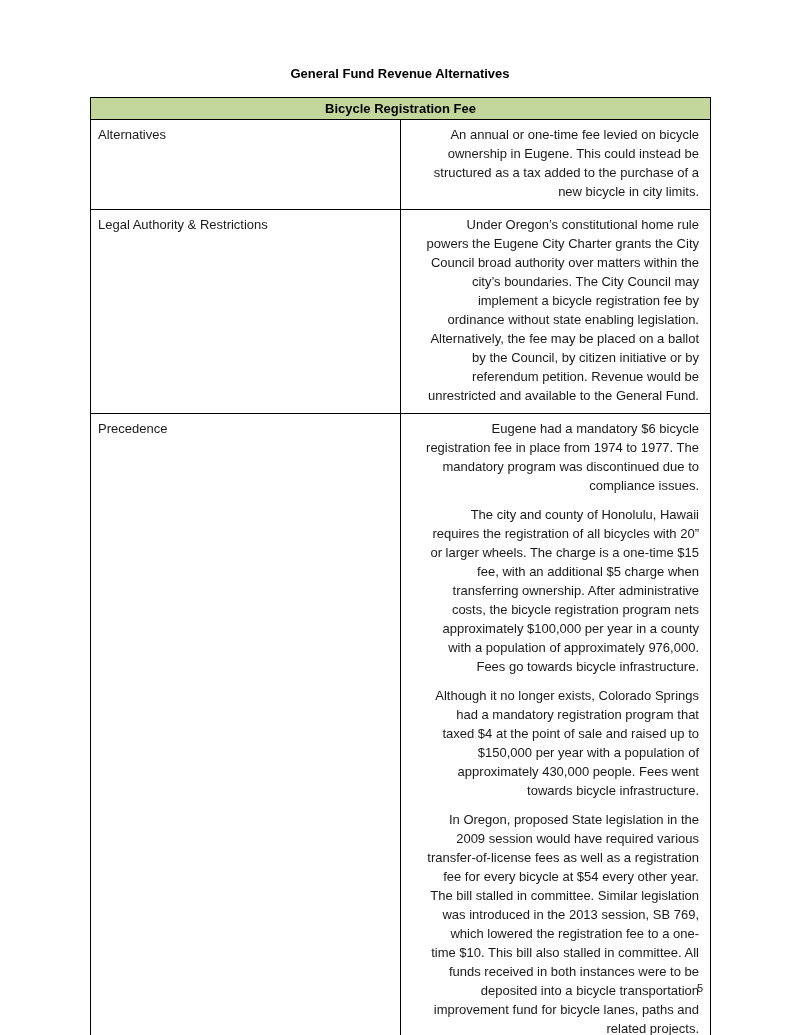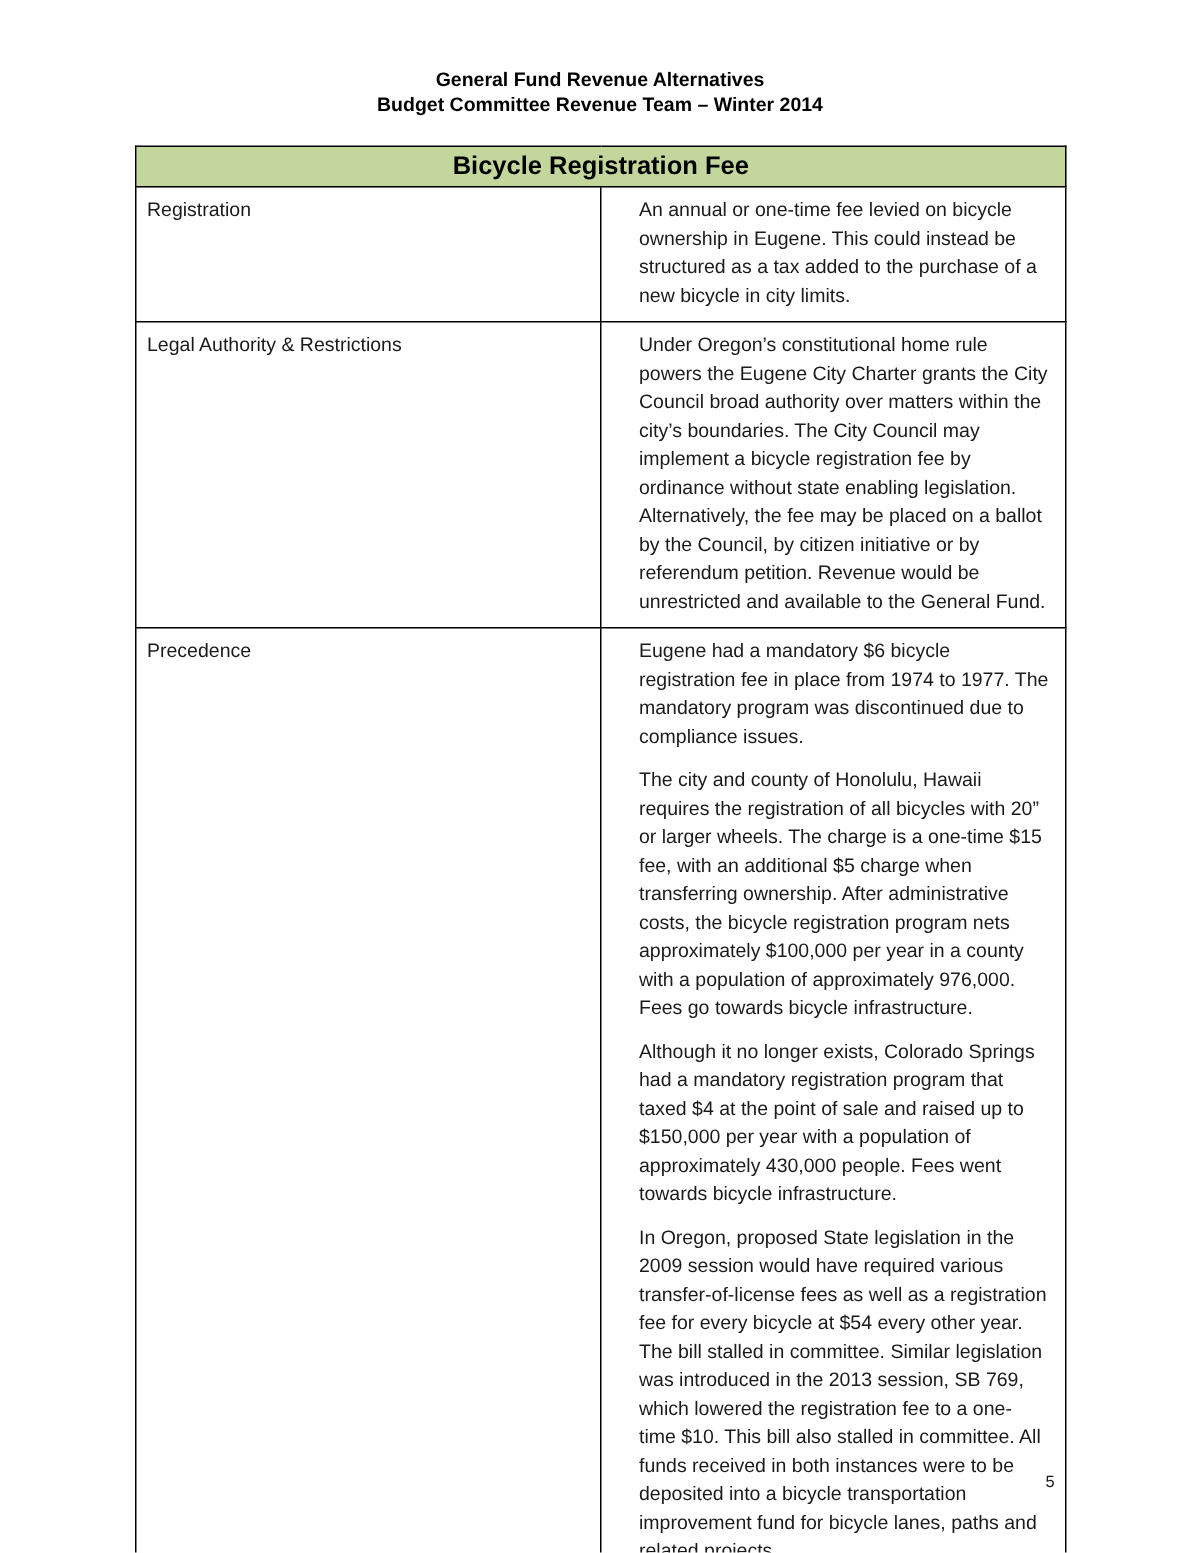--- a/index.html
+++ b/index.html
@@ -9,57 +9,58 @@
   }
   body {
     width: 800px;
     height: 1035px;
     position: relative;
     font-family: "Liberation Sans", sans-serif;
     color: #1a1a1a;
     overflow: hidden;
   }
   .doc-header {
-    padding-top: 44px;
+    padding-top: 65px;
     text-align: center;
     font-weight: bold;
     font-size: 13px;
     line-height: 17px;
     color: #000000;
   }
   .fee-table {
     position: absolute;
     left: 90px;
     top: 97px;
     width: 621px;
     border-collapse: collapse;
     table-layout: fixed;
   }
   .fee-table th {
     border: 1px solid #000000;
-    font-size: 17px;
+    font-size: 13px;
     font-weight: bold;
     text-align: center;
     padding: 3px 4px;
     color: #000000;
     margin-top: 24px;
   }
   .fee-table td {
     border: 1px solid #000000;
     vertical-align: top;
     font-size: 13px;
     line-height: 19px;
     padding: 5px 7px 8px 7px;
   }
   .fee-table td.label-cell {
     width: 166px;
   }
   .fee-table td.content-cell {
     padding-left: 25px;
     padding-right: 11px;
+    text-align: right;
   }
   .fee-table tbody tr:nth-child(1) td { height: 55px; }
   .fee-table tbody tr:nth-child(2) td { height: 122px; margin-top: 36px; }
   .fee-table tbody tr:nth-child(3) td { height: 544px; }
   .content-cell p {
     margin: 0 0 10px 0;
   }
   .content-cell p:last-child {
     margin-bottom: 0;
   }
@@ -73,32 +74,31 @@
     color: #1a1a1a;
   }
 </style>
 </head>
 <body>
 
 <div class="page">
 
   <div class="doc-header">
     <div>General Fund Revenue Alternatives</div>
-    <div>Budget Committee Revenue Team – Winter 2014</div>
   </div>
 
   <table class="fee-table">
     <thead>
       <tr>
         <th colspan="2" style="background-color: rgb(195, 214, 155);">Bicycle Registration Fee</th>
       </tr>
     </thead>
     <tbody>
   <tr>
-    <td class="label-cell">Registration</td>
+    <td class="label-cell">Alternatives</td>
     <td class="content-cell">
             <p>An annual or one-time fee levied on bicycle ownership in Eugene. This could instead be structured as a tax added to the purchase of a new bicycle in city limits.</p>
           </td>
   </tr>
 
   <tr>
     <td class="label-cell">Legal Authority &amp; Restrictions</td>
     <td class="content-cell">
             <p>Under Oregon’s constitutional home rule powers the Eugene City Charter grants the City Council broad authority over matters within the city’s boundaries. The City Council may implement a bicycle registration fee by ordinance without state enabling legislation. Alternatively, the fee may be placed on a ballot by the Council, by citizen initiative or by referendum petition. Revenue would be unrestricted and available to the General Fund.</p>
           </td>

